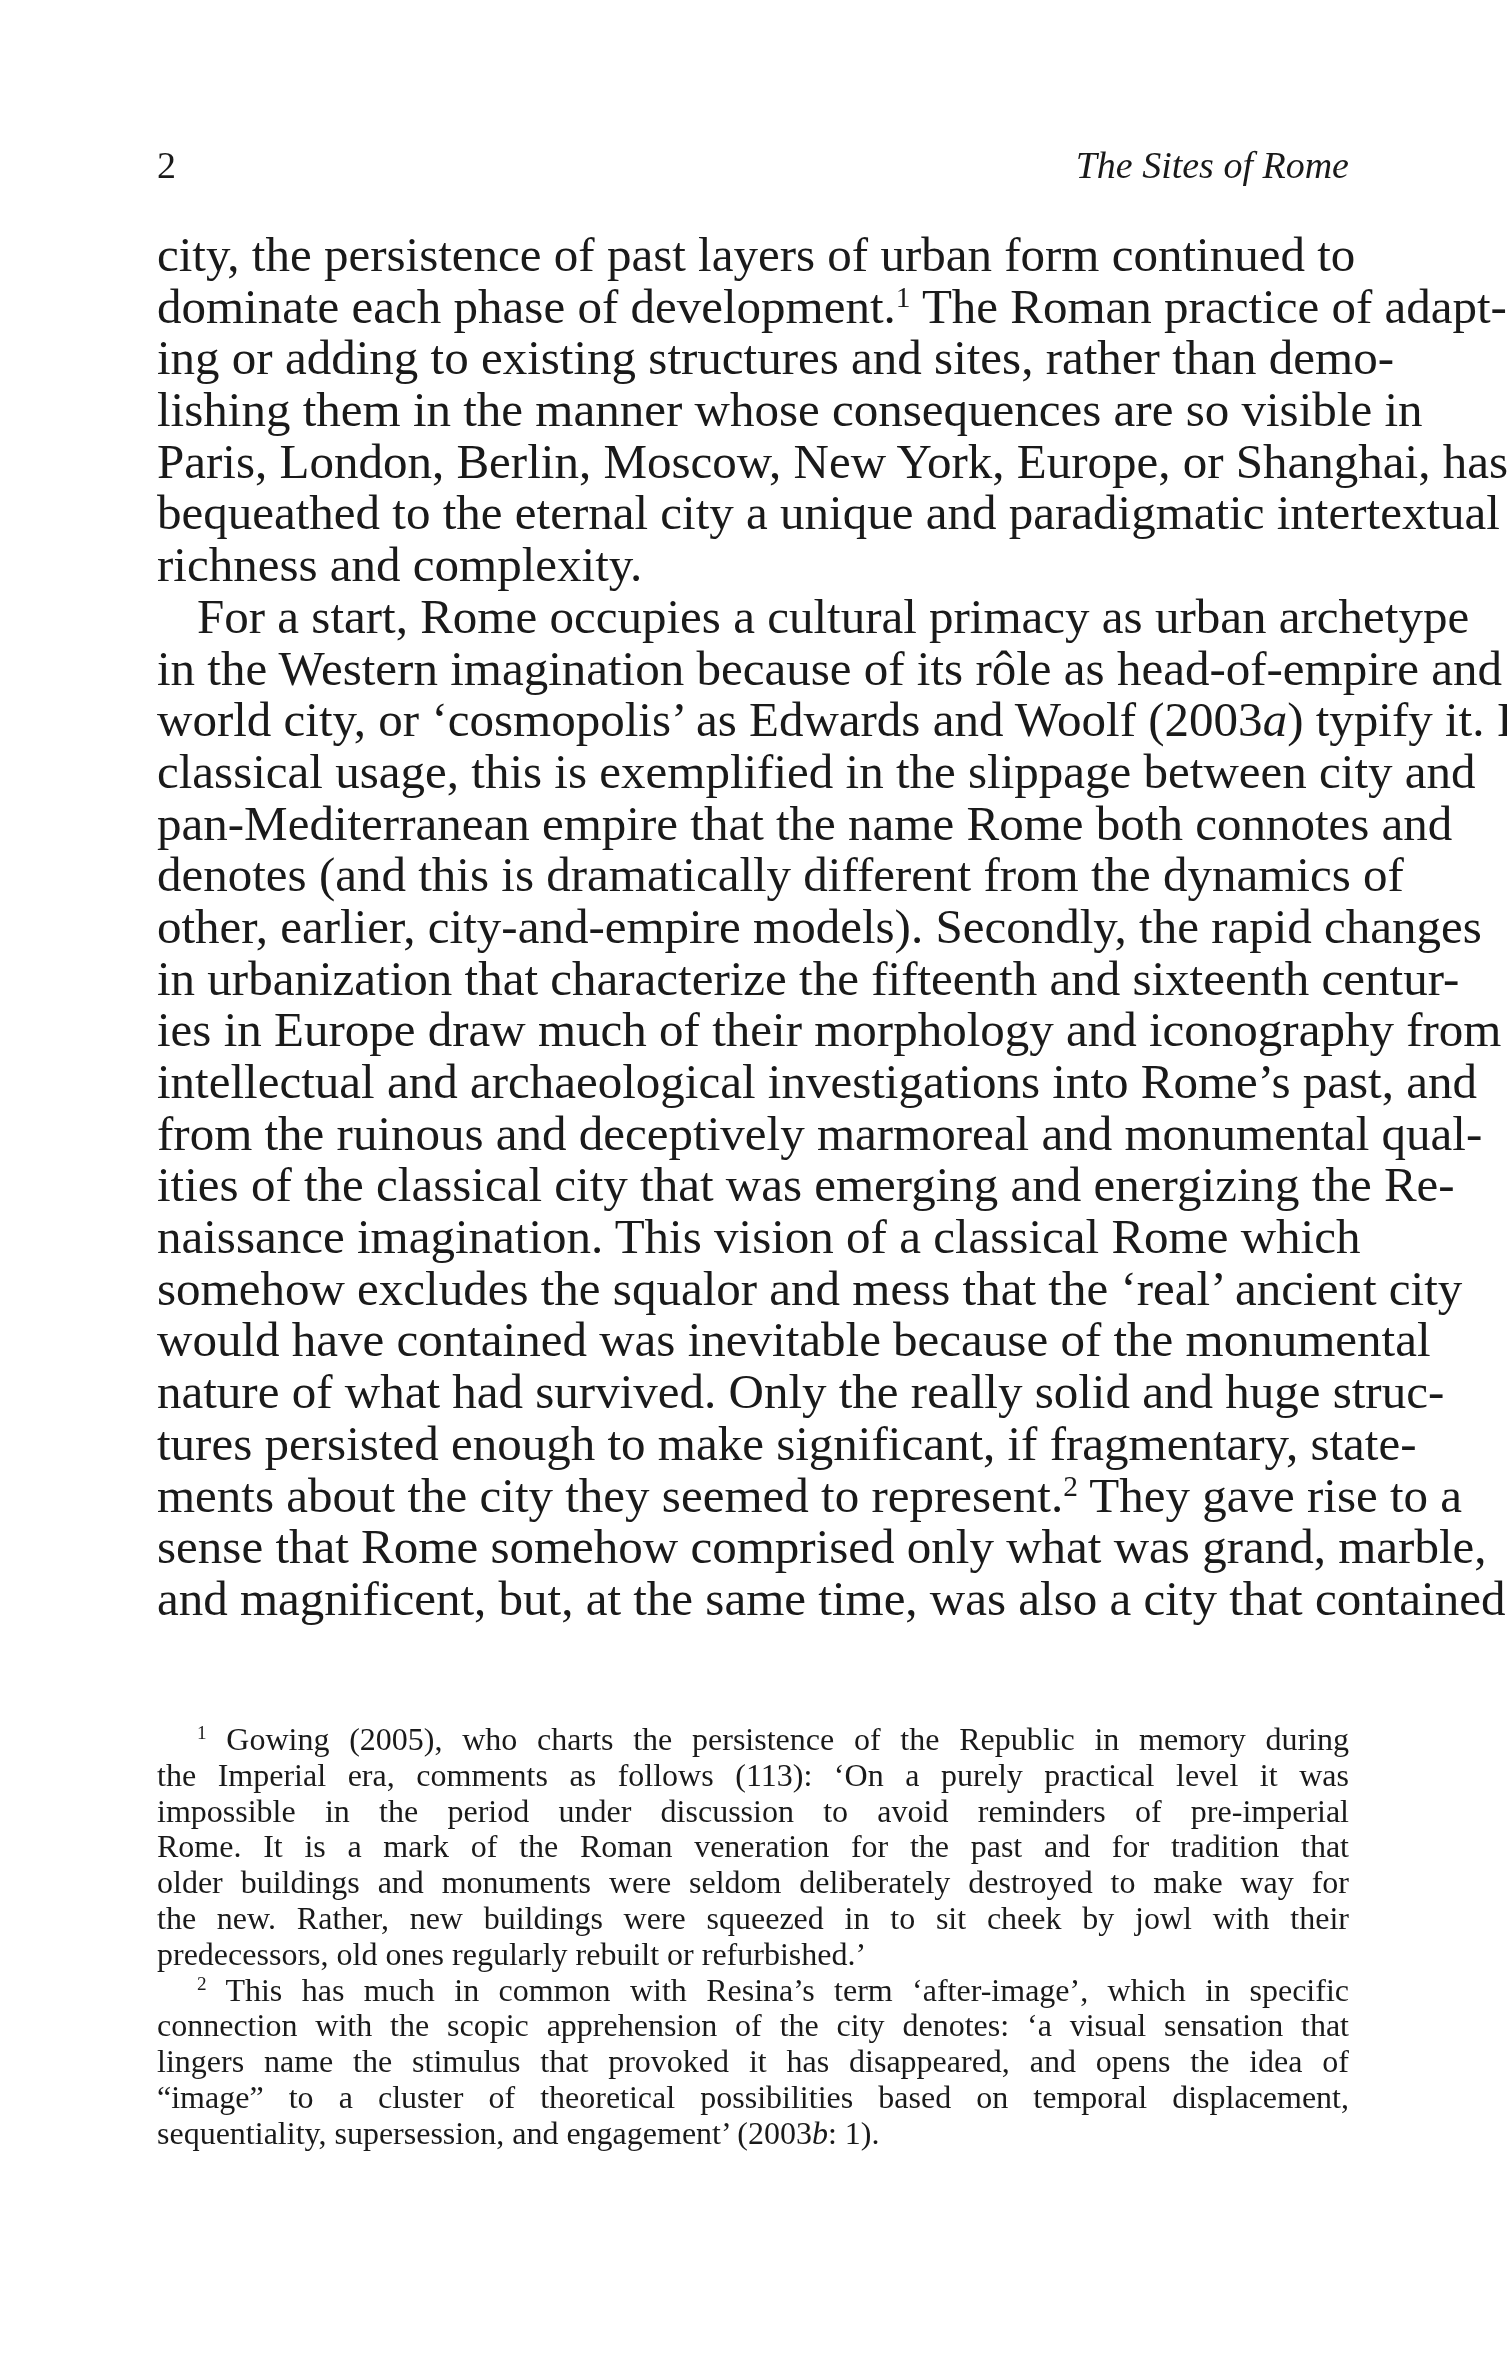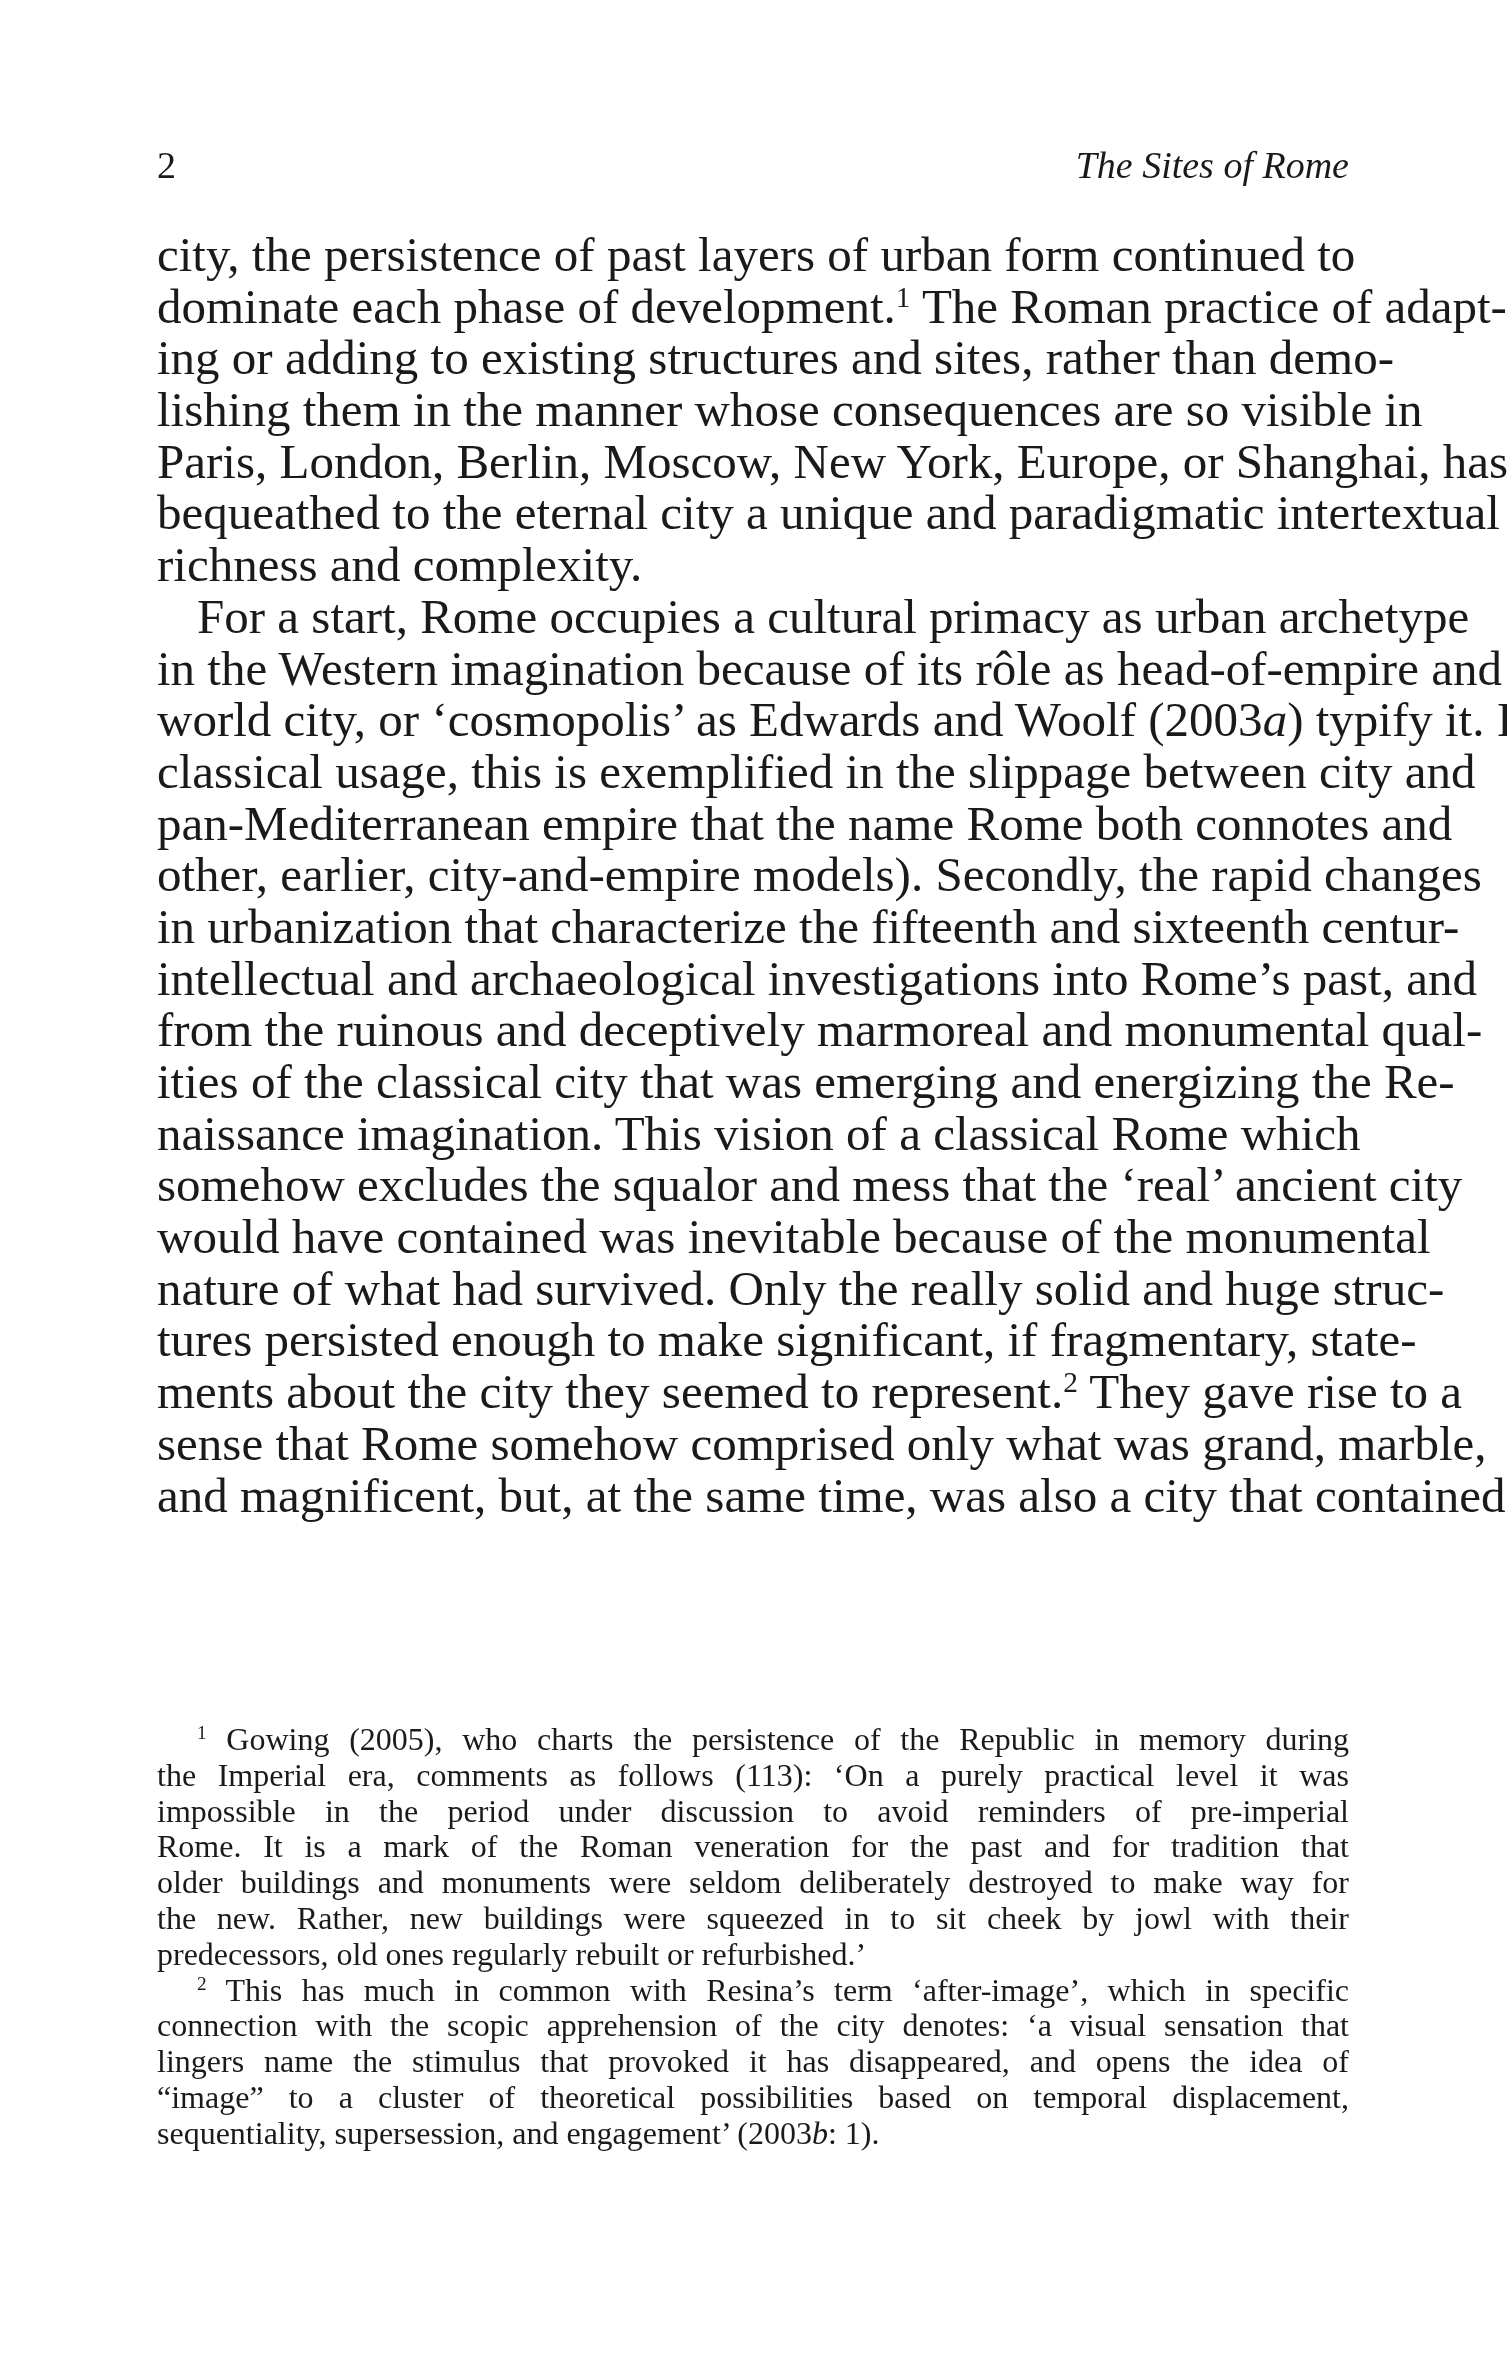--- a/index.html
+++ b/index.html
@@ -111,22 +111,24 @@
       <span class="line">Paris, London, Berlin, Moscow, New York, Europe, or Shanghai, has</span>
       <span class="line">bequeathed to the eternal city a unique and paradigmatic intertextual</span>
       <span class="line last">richness and complexity.</span>
     </div>
     <div>
       <span class="line indent">For a start, Rome occupies a cultural primacy as urban archetype</span>
       <span class="line">in the Western imagination because of its rôle as head-of-empire and</span>
       <span class="line">world city, or ‘cosmopolis’ as Edwards and Woolf (2003<i>a</i>) typify it. In</span>
       <span class="line">classical usage, this is exemplified in the slippage between city and</span>
       <span class="line">pan-Mediterranean empire that the name Rome both connotes and</span>
+      <span class="line">denotes (and this is dramatically different from the dynamics of</span>
       <span class="line">other, earlier, city-and-empire models). Secondly, the rapid changes</span>
       <span class="line">in urbanization that characterize the fifteenth and sixteenth centur-</span>
+      <span class="line">ies in Europe draw much of their morphology and iconography from</span>
       <span class="line">intellectual and archaeological investigations into Rome’s past, and</span>
       <span class="line">from the ruinous and deceptively marmoreal and monumental qual-</span>
       <span class="line">ities of the classical city that was emerging and energizing the Re-</span>
       <span class="line">naissance imagination. This vision of a classical Rome which</span>
       <span class="line">somehow excludes the squalor and mess that the ‘real’ ancient city</span>
       <span class="line">would have contained was inevitable because of the monumental</span>
       <span class="line">nature of what had survived. Only the really solid and huge struc-</span>
       <span class="line">tures persisted enough to make significant, if fragmentary, state-</span>
       <span class="line">ments about the city they seemed to represent.<span class="sup">2</span> They gave rise to a</span>
       <span class="line">sense that Rome somehow comprised only what was grand, marble,</span>

